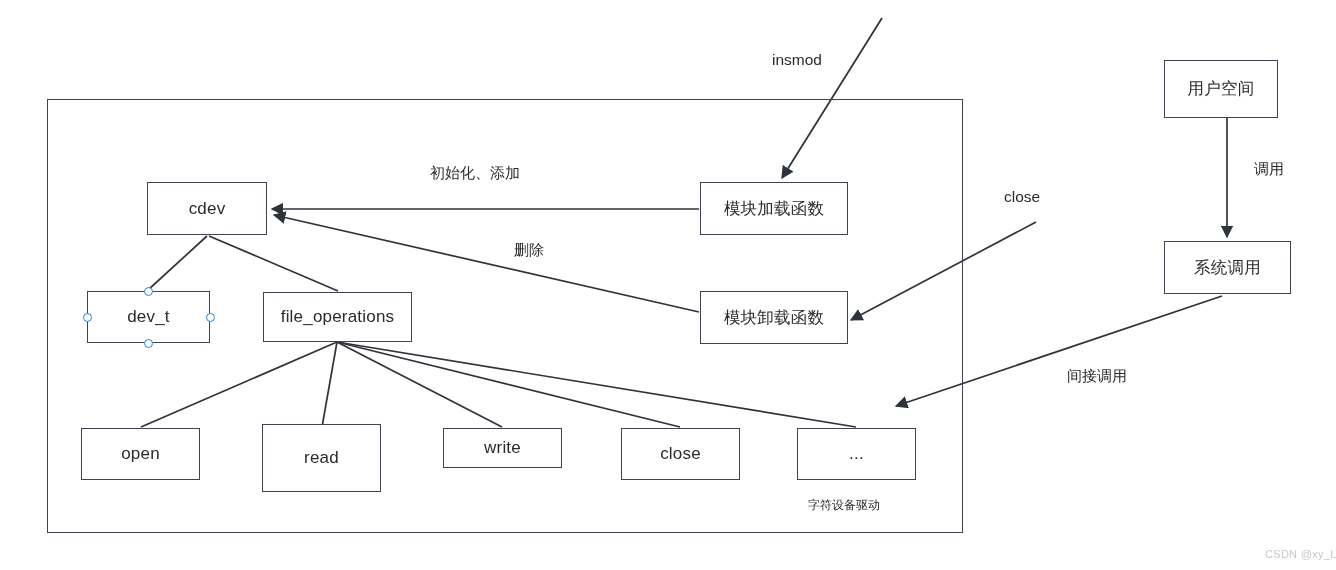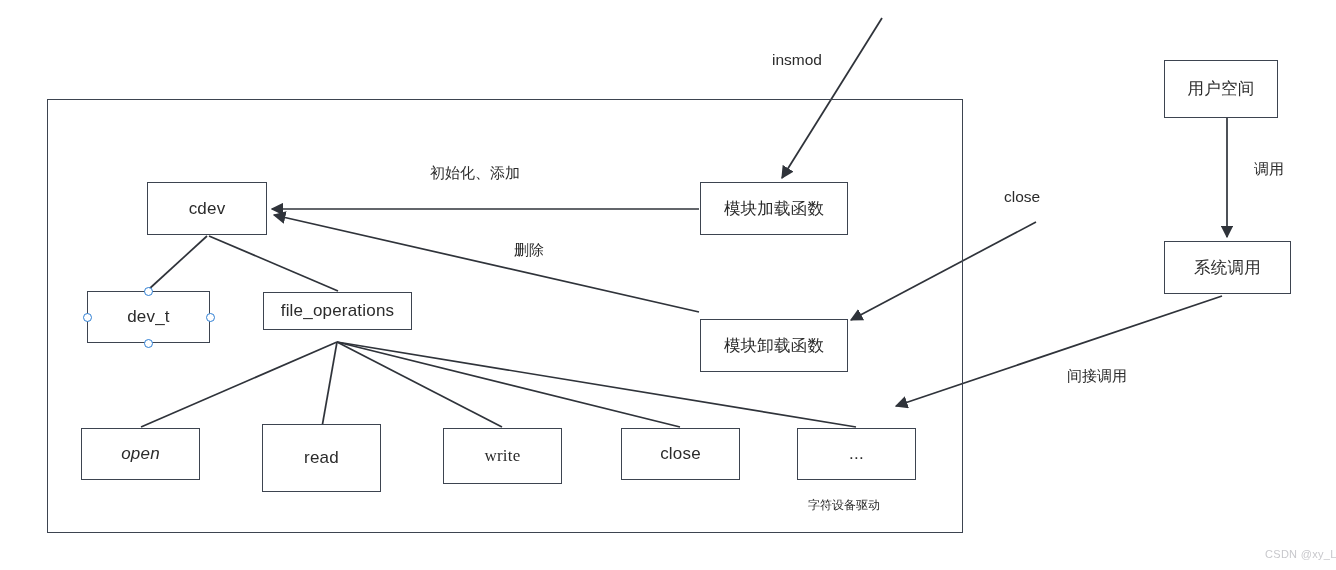--- a/index.html
+++ b/index.html
@@ -118,39 +118,39 @@
 </div>
 
 <div class="node" style="left:87px; top:291px; width:123px; height:52px;">
   <span>dev_t</span>
 </div>
 <div class="handle" style="left:144px; top:287px;"></div>
 <div class="handle" style="left:144px; top:339px;"></div>
 <div class="handle" style="left:83px; top:313px;"></div>
 <div class="handle" style="left:206px; top:313px;"></div>
 
-<div class="node" style="left:263px; top:292px; width:149px; height:38px;">
+<div class="node" style="left:263px; top:292px; width:149px; height:50px;">
   <span>file_operations</span>
 </div>
 
 <div class="node cn" style="left:700px; top:182px; width:148px; height:53px;">
   <span>模块加载函数</span>
 </div>
 
-<div class="node cn" style="left:700px; top:291px; width:148px; height:53px;margin-top:28px;">
+<div class="node cn" style="left:700px; top:291px; width:148px; height:53px;">
   <span>模块卸载函数</span>
 </div>
 
-<div class="node" style="left:81px; top:428px; width:119px; height:52px;font-style:italic;">
+<div class="node" style="left:81px; top:428px; width:119px; height:52px;">
   <span>open</span>
 </div>
 <div class="node" style="left:262px; top:424px; width:119px; height:68px;">
   <span>read</span>
 </div>
-<div class="node" style="left:443px; top:428px; width:119px; height:56px;font-family:Liberation Serif, serif;">
+<div class="node" style="left:443px; top:428px; width:119px; height:40px;">
   <span>write</span>
 </div>
 <div class="node" style="left:621px; top:428px; width:119px; height:52px;">
   <span>close</span>
 </div>
 <div class="node" style="left:797px; top:428px; width:119px; height:52px;">
   <span>...</span>
 </div>
 
 <div class="node cn" style="left:1164px; top:60px; width:114px; height:58px;">

